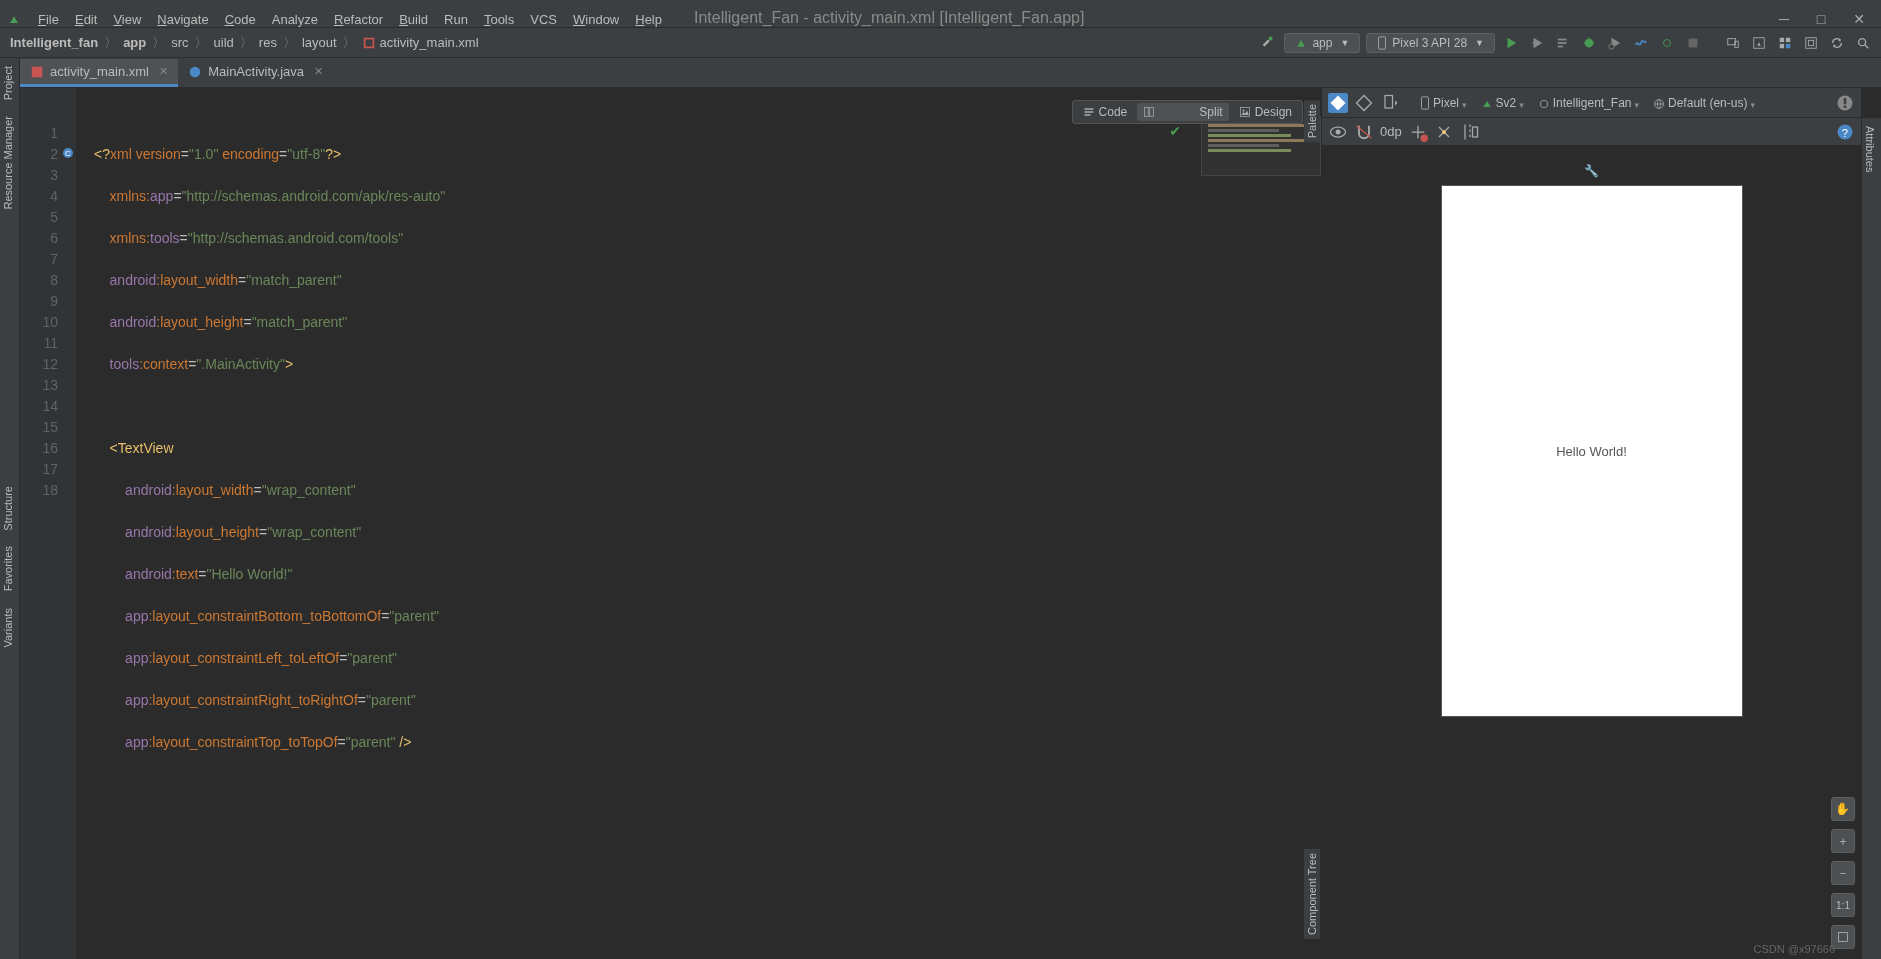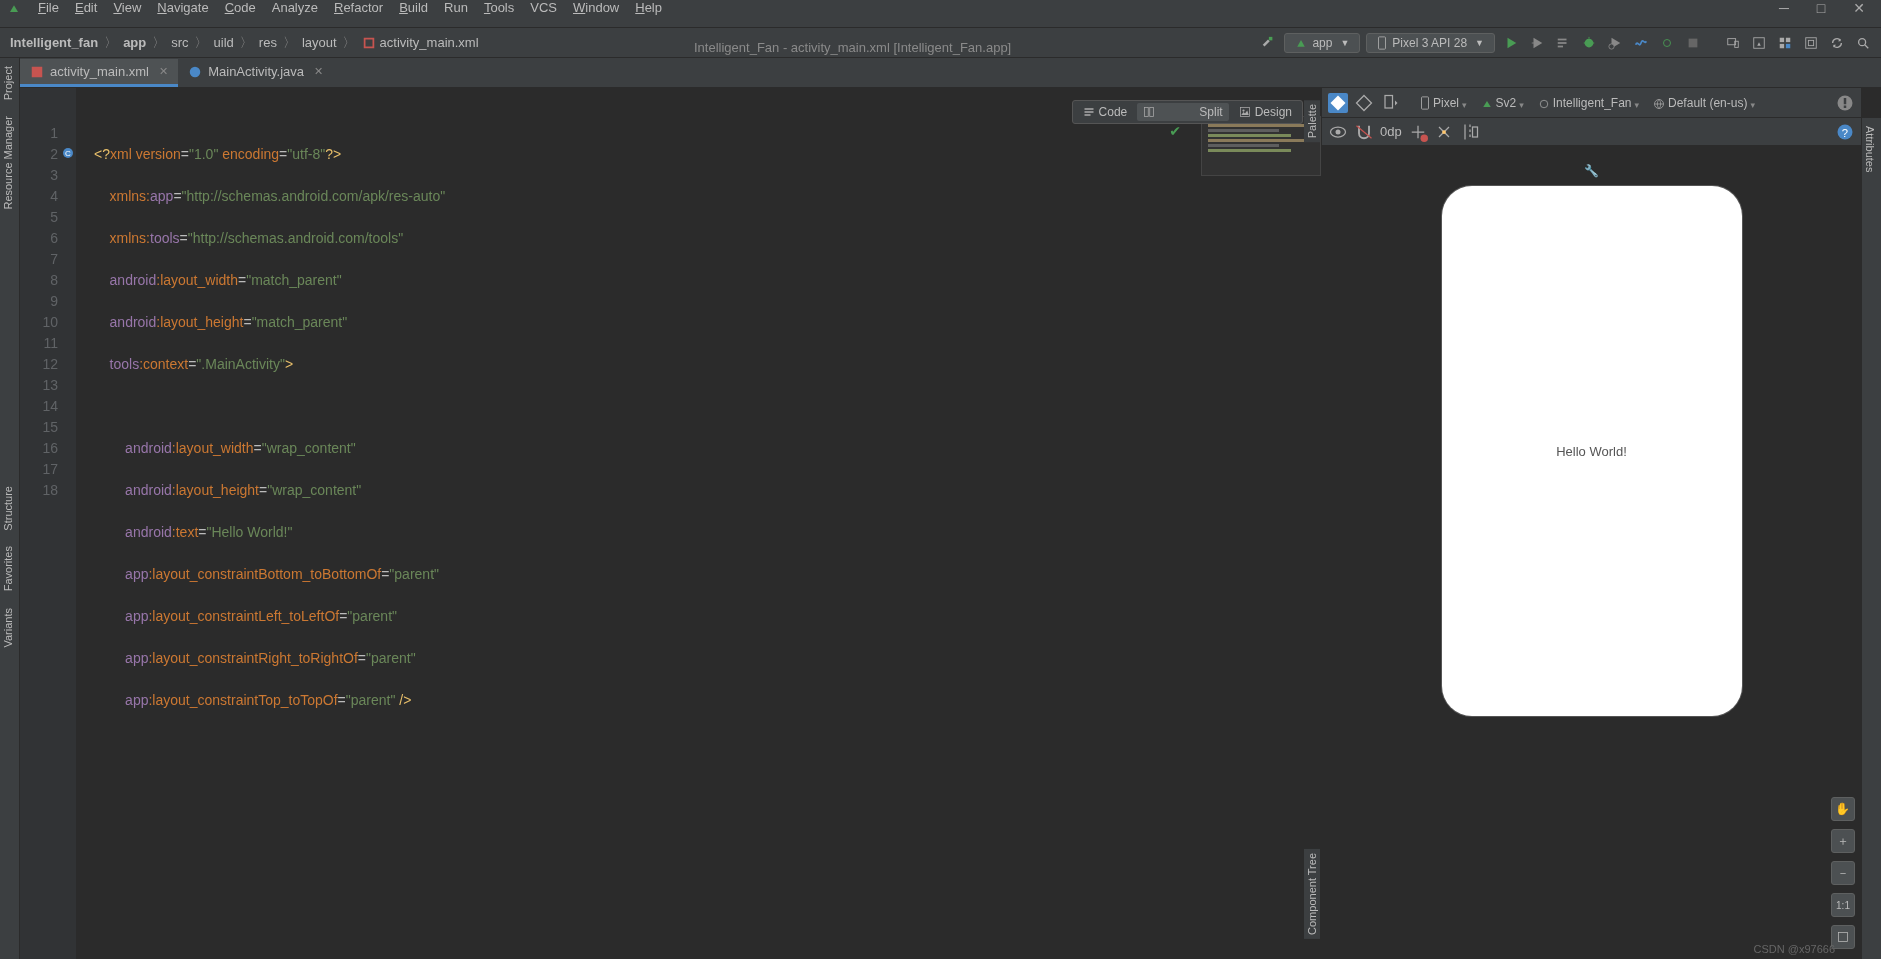--- a/index.html
+++ b/index.html
@@ -1,24 +1,24 @@
 <!DOCTYPE html>
 <html><head>
 <meta charset="utf-8">
 <style>
 * { margin:0; padding:0; box-sizing:border-box; font-family: "Segoe UI", sans-serif; }
 body { background:#2b2b2b; color:#bbbbbb; font-size:13px; width:1881px; height:959px; overflow:hidden; position:relative; }
 
 
-.menubar { height:28px; background:#3c3f41; display:flex; align-items:flex-start; padding:0 6px; border-bottom:1px solid #2b2b2b; }
+.menubar { height:28px; background:#3c3f41; display:flex; align-items:flex-end; padding:0 6px; border-bottom:1px solid #2b2b2b; }
 .menubar .logo { width:16px; height:16px; margin-right:8px; }
 .menubar .logo svg { width:16px; height:16px; }
 .menubar .menuitem { padding:0 8px; font-size:13px; color:#bbbbbb; cursor:pointer; }
 .menubar .menuitem .u { text-decoration:underline; }
-.menubar .title { margin-left:24px; color:#8a8a8a; font-size:13px;margin-top:40px; }
+.menubar .title { margin-left:24px; color:#8a8a8a; font-size:16px;margin-top:40px; }
 .menubar .winctrls { margin-left:auto; display:flex; gap:28px; padding-right:10px; }
 .menubar .winctrls span { color:#aaaaaa; font-size:14px; cursor:pointer; }
 
 
 .toolbar { height:30px; background:#3c3f41; display:flex; align-items:center; border-bottom:1px solid #2b2b2b; }
 .toolbar .crumbs { display:flex; align-items:center; padding-left:6px; }
 .toolbar .crumbs .seg { padding:0 4px; color:#bbbbbb; font-size:13px; }
 .toolbar .crumbs .seg.bold { font-weight:bold; }
 .toolbar .crumbs .sep { color:#888; padding:0 2px; }
 .toolbar .crumbs .ficon { display:inline-block; width:14px; height:14px; vertical-align:middle; margin-right:4px; }
@@ -68,21 +68,21 @@
 .minimap .mline.s3 { width:60%; }
 
 
 .design { width:540px; background:#3c3f41; border-left:1px solid #2b2b2b; display:flex; flex-direction:column; position:relative; }
 .design .dtoolbar { height:30px; display:flex; align-items:center; gap:6px; padding:0 6px; border-bottom:1px solid #2b2b2b; }
 .design .dtoolbar2 { height:28px; display:flex; align-items:center; gap:6px; padding:0 6px; border-bottom:1px solid #2b2b2b; }
 .design .dtoolbar .dd { background:transparent; border:none; color:#bbbbbb; font-size:12px; display:flex; align-items:flex-end; gap:3px; padding:2px 4px; cursor:pointer; }
 .design .dtoolbar .dd .car { font-size:9px; color:#888; }
 .design .dicon { width:20px; height:20px; display:flex; align-items:center; justify-content:center; color:#aaaaaa; cursor:pointer; }
 .design .canvas { flex:1; background:#2b2b2b; display:flex; align-items:flex-start; justify-content:center; overflow:hidden; padding-top:40px; position:relative; }
-.design .device { width:300px; height:530px; background:#fff; box-shadow:0 0 0 1px #555; display:flex; align-items:center; justify-content:center; position:relative;border-radius:30px; }
+.design .device { width:300px; height:530px; background:#fff; box-shadow:0 0 0 1px #555; display:flex; align-items:center; justify-content:center; position:relative; }
 .design .device .hw { color:#555; font-size:13px; }
 .design .wrench { position:absolute; top:18px; left:50%; transform:translateX(-50%); color:#999; font-size:12px; }
 .design .zoombar { position:absolute; right:6px; bottom:10px; display:flex; flex-direction:column; gap:8px; align-items:center; }
 .design .zoombar .zb { width:24px; height:24px; background:#4c5052; border:1px solid #5e6060; border-radius:3px; display:flex; align-items:center; justify-content:center; color:#bbbbbb; font-size:12px; cursor:pointer; }
 .sidebar-label { position:absolute; left:-18px; top:12px; writing-mode:vertical-rl; transform:rotate(180deg); font-size:11px; color:#bbbbbb; background:#3c3f41; padding:4px 2px; }
 .ctree-label { position:absolute; left:-18px; bottom:20px; writing-mode:vertical-rl; transform:rotate(180deg); font-size:11px; color:#bbbbbb; background:#3c3f41; padding:4px 2px; }
 
 .watermark { position:absolute; right:26px; bottom:4px; font-size:11px; color:#666; }
 .dropcar { font-size:9px; margin-left:3px; }
 </style>
@@ -341,20 +341,21 @@
     </div>
 
     <div class="code" style="padding-top:35px">
 <div class="cl"><span class="c-tag">&lt;?</span><span class="c-attr">xml version</span><span class="c-op">=</span><span class="c-str">"1.0"</span><span class="c-attr"> encoding</span><span class="c-op">=</span><span class="c-str">"utf-8"</span><span class="c-tag">?&gt;</span></div>
 <div class="cl"><span class="c-attr">    xmlns:</span><span class="c-ns">app</span><span class="c-op">=</span><span class="c-str">"http://schemas.android.com/apk/res-auto"</span></div>
 <div class="cl"><span class="c-attr">    xmlns:</span><span class="c-ns">tools</span><span class="c-op">=</span><span class="c-str">"http://schemas.android.com/tools"</span></div>
 <div class="cl"><span class="c-ns">    android</span><span class="c-attr">:layout_width</span><span class="c-op">=</span><span class="c-str">"match_parent"</span></div>
 <div class="cl"><span class="c-ns">    android</span><span class="c-attr">:layout_height</span><span class="c-op">=</span><span class="c-str">"match_parent"</span></div>
 <div class="cl"><span class="c-ns">    tools</span><span class="c-attr">:context</span><span class="c-op">=</span><span class="c-str">".MainActivity"</span><span class="c-tag">&gt;</span></div>
 <div class="cl"></div>
+<div class="cl"><span class="c-tag">    &lt;TextView</span></div>
 <div class="cl"><span class="c-ns">        android</span><span class="c-attr">:layout_width</span><span class="c-op">=</span><span class="c-str">"wrap_content"</span></div>
 <div class="cl"><span class="c-ns">        android</span><span class="c-attr">:layout_height</span><span class="c-op">=</span><span class="c-str">"wrap_content"</span></div>
 <div class="cl"><span class="c-ns">        android</span><span class="c-attr">:text</span><span class="c-op">=</span><span class="c-str">"Hello World!"</span></div>
 <div class="cl"><span class="c-ns">        app</span><span class="c-attr">:layout_constraintBottom_toBottomOf</span><span class="c-op">=</span><span class="c-str">"parent"</span></div>
 <div class="cl"><span class="c-ns">        app</span><span class="c-attr">:layout_constraintLeft_toLeftOf</span><span class="c-op">=</span><span class="c-str">"parent"</span></div>
 <div class="cl"><span class="c-ns">        app</span><span class="c-attr">:layout_constraintRight_toRightOf</span><span class="c-op">=</span><span class="c-str">"parent"</span></div>
 <div class="cl"><span class="c-ns">        app</span><span class="c-attr">:layout_constraintTop_toTopOf</span><span class="c-op">=</span><span class="c-str">"parent"</span><span class="c-tag"> /&gt;</span></div>
 <div class="cl"></div>
     </div>
   </div>

